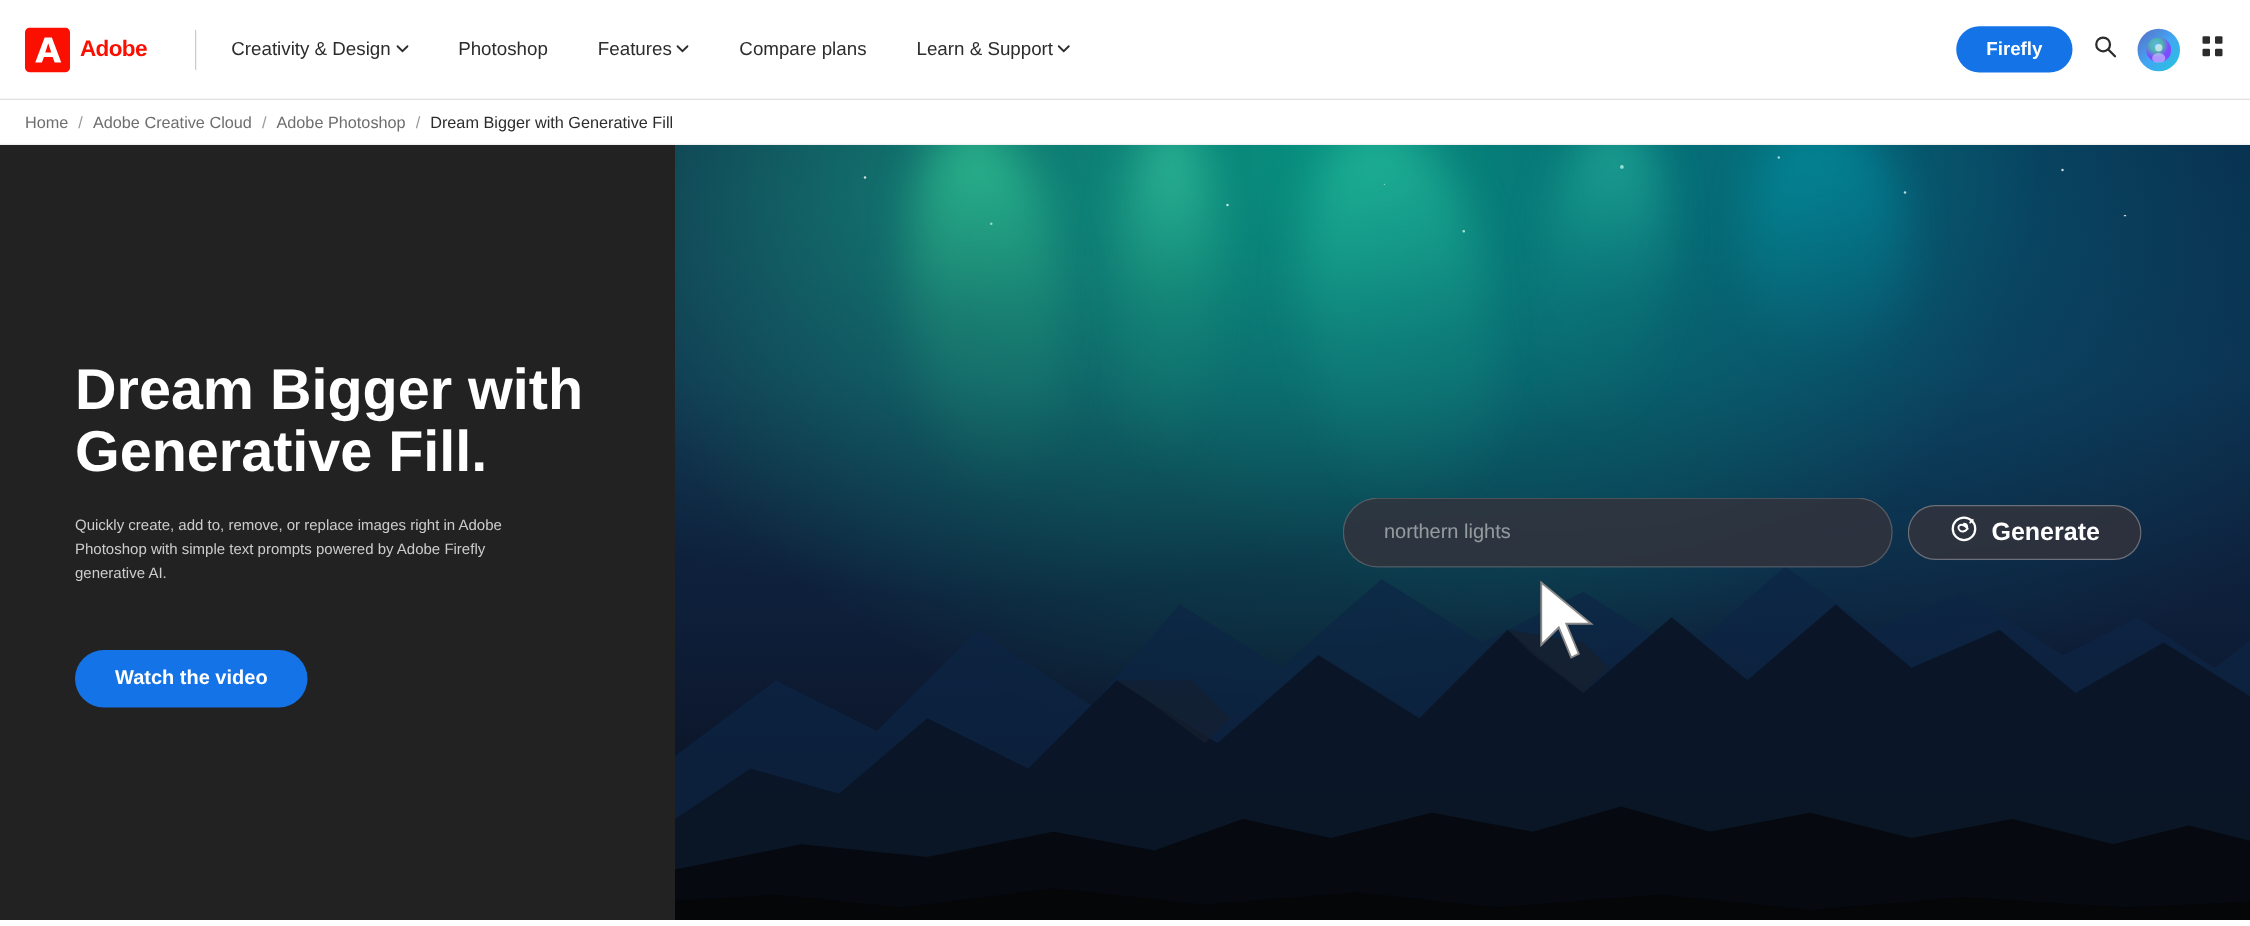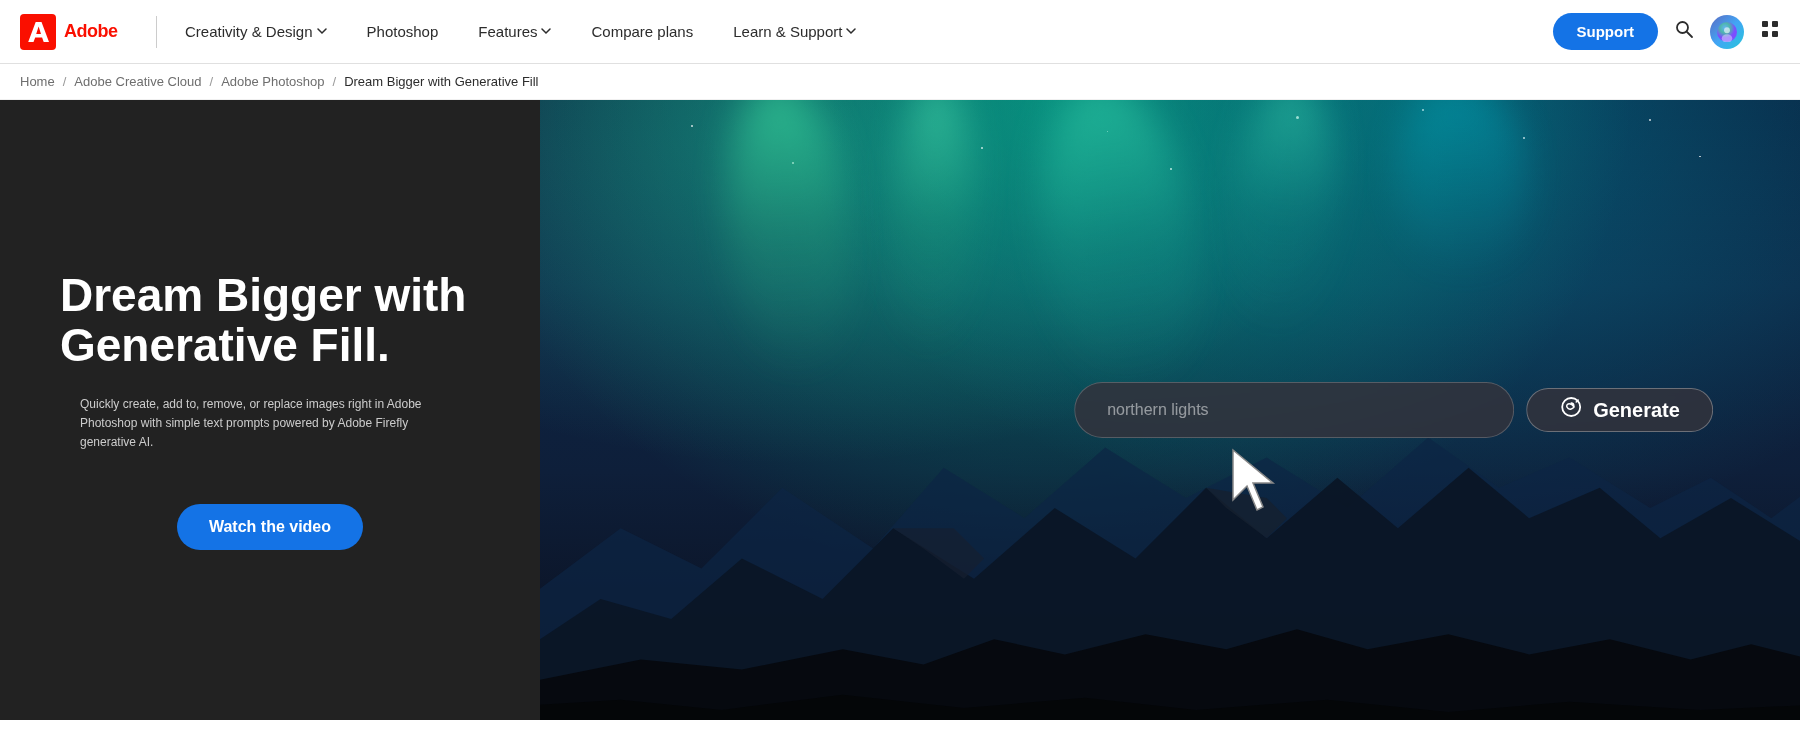--- a/index.html
+++ b/index.html
@@ -2,21 +2,21 @@
 <html><head>
   <meta charset="utf-8">
   <style>
     * { margin: 0; padding: 0; box-sizing: border-box; }
     body { font-family: 'Adobe Clean', Arial, sans-serif; width: 1800px; overflow-x: hidden; }
 
     
     .navbar {
       display: flex;
       align-items: center;
-      height: 64px;
+      height: 80px;
       background: #fff;
       border-bottom: 1px solid #e0e0e0;
       padding: 0 20px;
       position: relative;
       z-index: 10;
     }
     .nav-logo {
       display: flex;
       align-items: center;
       margin-right: 10px;
@@ -127,21 +127,20 @@
     }
     .hero-left {
       width: 540px;
       min-width: 540px;
       background: #222222;
       display: flex;
       flex-direction: column;
       justify-content: center;
       padding: 60px 60px 60px 60px;
       z-index: 2;
-      align-items: center;
     }
     .hero-title {
       font-size: 46px;
       font-weight: 700;
       color: #fff;
       line-height: 1.1;
       margin-bottom: 24px;
     }
     .hero-desc {
       font-size: 12px;
@@ -333,21 +332,21 @@
       <span>Compare plans</span>
     </span>
     <span class="nav-link">
       <span>Learn &amp; Support</span>
       <svg width="10" height="7" viewBox="0 0 10 7">
           <path d="M1 1l4 4 4-4" stroke="#2c2c2c" stroke-width="1.5" fill="none" stroke-linecap="round"></path>
         </svg>
     </span>
   </div>
   <div class="nav-right">
-    <button class="btn-download">Support</button>
+    <button class="btn-download">Firefly</button>
     <span class="search-icon-wrap">
       <svg width="20" height="20" viewBox="0 0 20 20" fill="none">
         <circle cx="8.5" cy="8.5" r="5.5" stroke="#2c2c2c" stroke-width="1.8"></circle>
         <line x1="13" y1="13" x2="18" y2="18" stroke="#2c2c2c" stroke-width="1.8" stroke-linecap="round"></line>
       </svg>
     </span>
     <div class="avatar-icon">
       <svg width="20" height="20" viewBox="0 0 34 34">
         <circle cx="17" cy="17" r="17" fill="url(#avatarGrad)"></circle>
         <defs>

